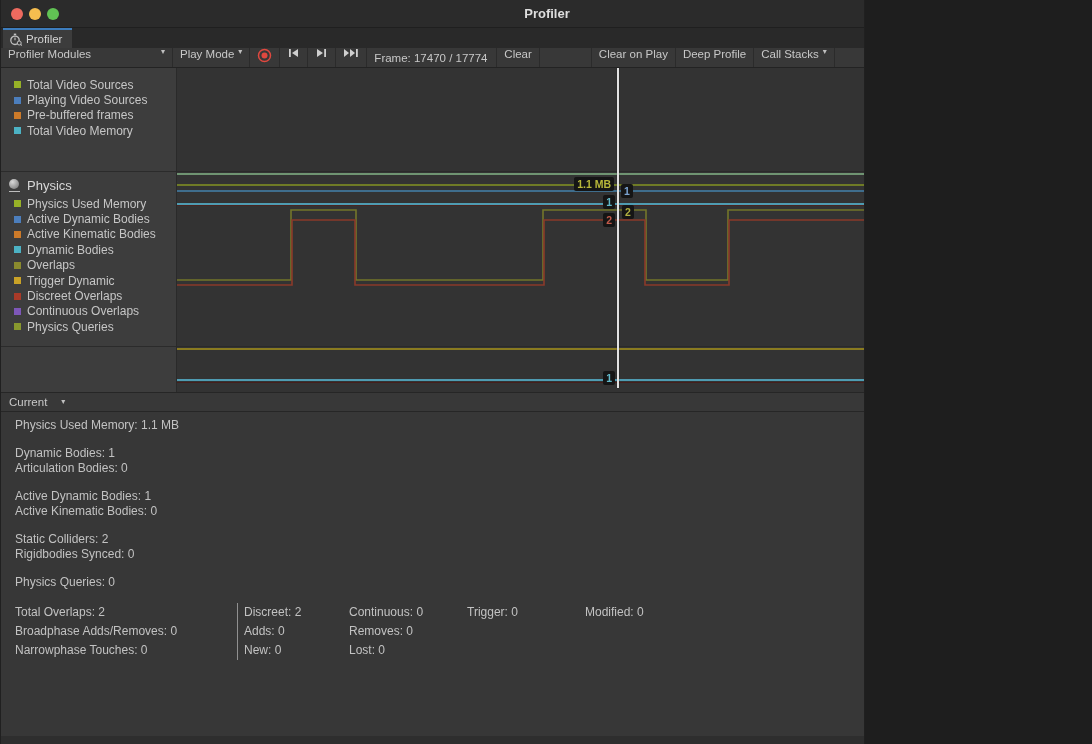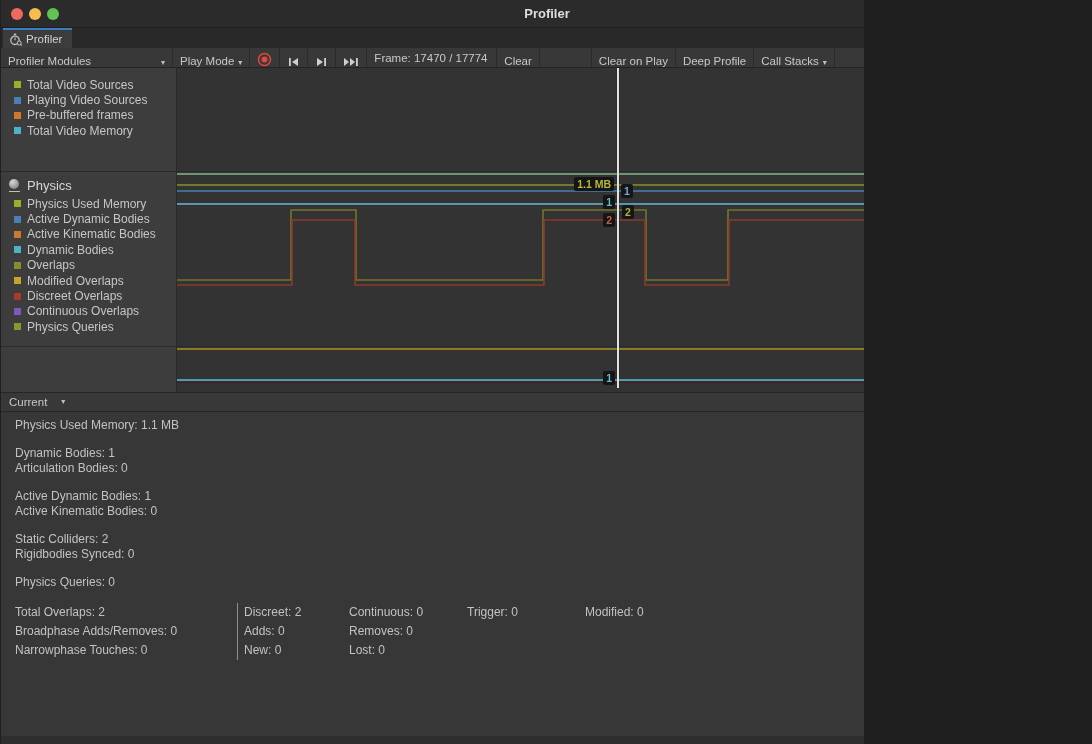--- a/index.html
+++ b/index.html
@@ -15,21 +15,21 @@
   .win-title{position:absolute;left:0;right:0;top:0;height:28px;line-height:28px;text-align:center;
              color:#dedede;font-size:13px;font-weight:bold;}
   
   .tabbar{position:absolute;left:0;top:28px;width:1092px;height:20px;background:#292929;}
   .tab{position:absolute;left:2px;top:0;height:20px;padding:0 10px 0 6px;background:#3c3c3c;
        border-top:2px solid #3d7dbd;display:flex;align-items:center;gap:4px;color:#d4d4d4;font-size:11.5px;}
   .tab-more{position:absolute;right:6px;top:0;height:20px;line-height:20px;color:#bbb;font-size:12px;font-weight:bold;cursor:default;}
   
   .toolbar{position:absolute;left:0;top:48px;width:1092px;height:20px;background:#383838;
            border-bottom:1px solid #232323;display:flex;align-items:stretch;color:#c8c8c8;font-size:11.5px;}
-  .tbtn{display:flex;align-items:flex-end;gap:4px;padding:0 7px;border-right:1px solid #2b2b2b;white-space:nowrap;}
+  .tbtn{display:flex;align-items:flex-start;gap:4px;padding:0 7px;border-right:1px solid #2b2b2b;white-space:nowrap;}
   .tlabel{display:flex;align-items:center;padding:0 7px;border-right:1px solid #2b2b2b;white-space:nowrap;}
   .tspacer{border-right:1px solid #2b2b2b;}
   .arrow{font-size:8px;color:#c0c0c0;line-height:1;}
   .grow{flex:1;}
   .modules-btn{width:172px;justify-content:space-between;}
   .icon-btn{display:flex;align-items:center;justify-content:center;width:26px;border-right:none;}
   .help-dot{width:13px;height:13px;border-radius:50%;background:#9a9a9a;color:#2e2e2e;font-size:10px;font-weight:bold;
             display:flex;align-items:center;justify-content:center;}
   .kebab{color:#cfcfcf;font-size:12px;font-weight:bold;}
   
@@ -207,21 +207,21 @@
           <div class="leg-row">
             <span class="leg-swatch" style="background: rgb(76, 178, 196);"></span>
             <span>Dynamic Bodies</span>
           </div>
           <div class="leg-row">
             <span class="leg-swatch" style="background: rgb(138, 138, 46);"></span>
             <span>Overlaps</span>
           </div>
           <div class="leg-row">
             <span class="leg-swatch" style="background: rgb(201, 162, 39);"></span>
-            <span>Modified Overlaps</span>
+            <span>Trigger Dynamic</span>
           </div>
           <div class="leg-row">
             <span class="leg-swatch" style="background: rgb(169, 58, 40);"></span>
             <span>Discreet Overlaps</span>
           </div>
           <div class="leg-row">
             <span class="leg-swatch" style="background: rgb(126, 87, 184);"></span>
             <span>Continuous Overlaps</span>
           </div>
           <div class="leg-row">

